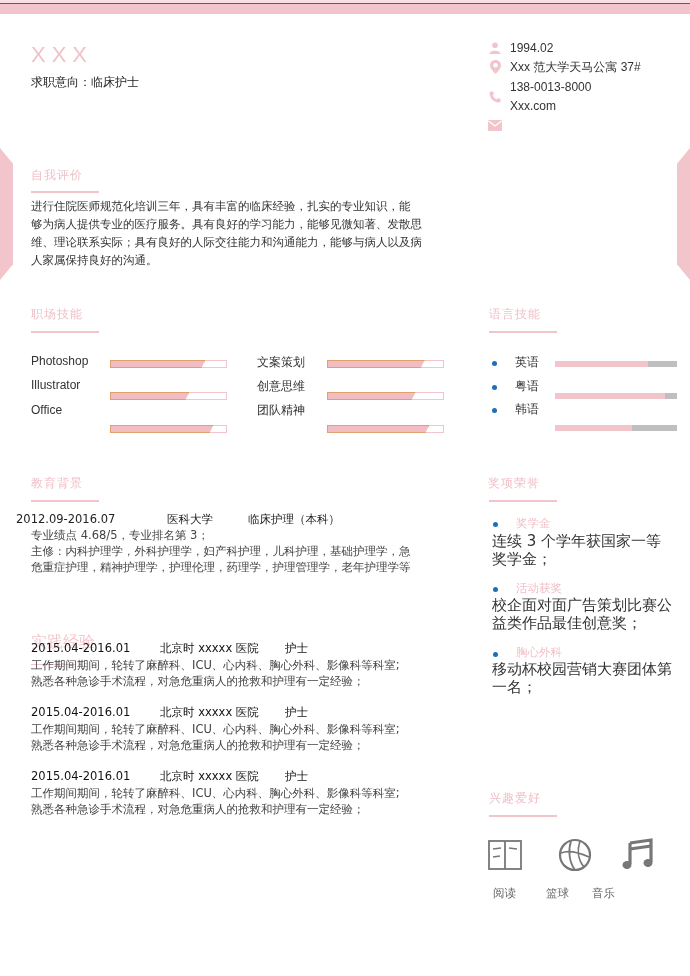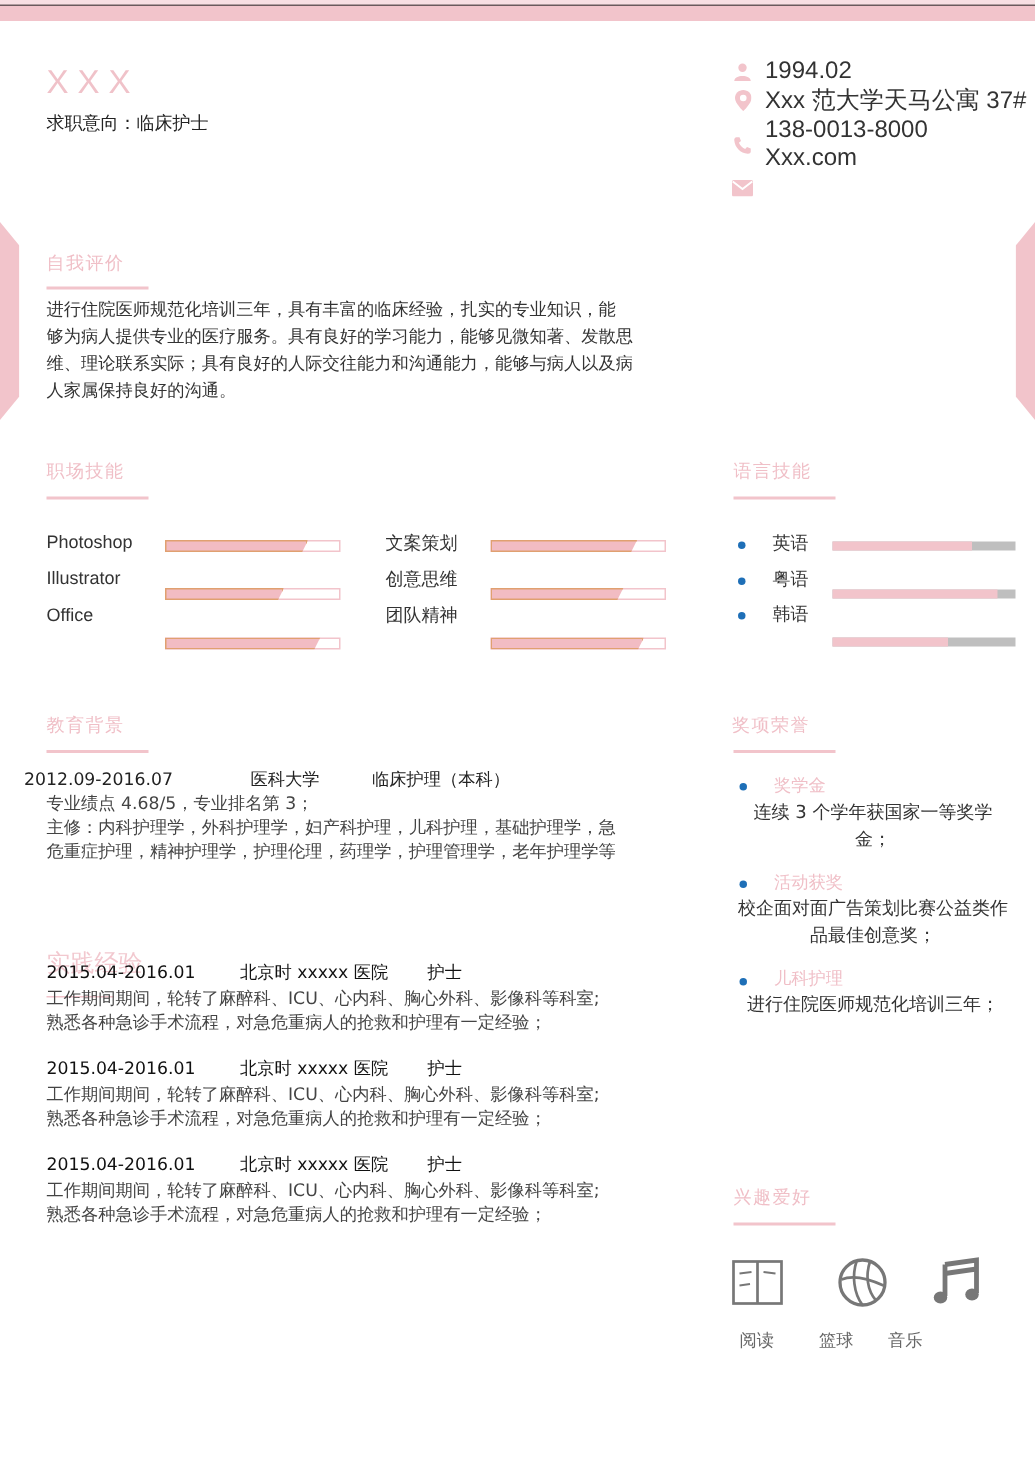--- a/index.html
+++ b/index.html
@@ -11,21 +11,21 @@
 
   .side-tab-left { position: absolute; left: 0; top: 148px; width: 13px; height: 132px; background: #f2c4cb;
                    clip-path: polygon(0 0, 100% 12%, 100% 88%, 0 100%); }
   .side-tab-right { position: absolute; right: 0; top: 148px; width: 13px; height: 132px; background: #f2c4cb;
                    clip-path: polygon(0 12%, 100% 0, 100% 100%, 0 88%); }
 
   .name { position: absolute; left: 31px; top: 42px; font-size: 22px; letter-spacing: 6px; color: #f0c2c9; font-family: "Liberation Sans", sans-serif; }
   .job { position: absolute; left: 31px; top: 74px; font-size: 12px; color: #222; }
 
   .contact { position: absolute; left: 487px; top: 38px; }
-  .contact-row { height: 19.5px; display: flex; align-items: center; font-size: 16px; color: #333; font-family: "Liberation Sans", sans-serif; }
+  .contact-row { height: 19.5px; display: flex; align-items: center; font-size: 12px; color: #333; font-family: "Liberation Sans", sans-serif; }
   .contact-row .ico { width: 16px; height: 14px; margin-right: 7px; display: inline-flex; align-items: center; justify-content: center; }
 
   .sec-title { position: absolute; font-size: 12px; color: #f0bfc7; letter-spacing: 1px; }
   .sec-underline { position: absolute; height: 2px; width: 68px; background: #f2c4cb; }
 
   .paragraph { position: absolute; font-size: 11.5px; line-height: 18px; color: #333; }
 
   .skill-label { position: absolute; font-size: 12px; color: #333; font-family: "Liberation Sans", sans-serif; }
   .skill-bar { position: absolute; width: 117px; height: 8px; border: 1px solid #f2c4cb; background: #fff; }
   .skill-bar .fill { position: absolute; left: -1px; top: -1px; height: 8px; background: #f2bcc3; border: 1px solid #e0a070;
@@ -37,21 +37,21 @@
   .lang-bar .fill { height: 6px; background: #f2c4cb; }
 
   .edu-line { position: absolute; font-size: 11.5px; color: #222; white-space: nowrap; }
   .edu-line.gray { color: #444; }
 
   .exp-head { position: absolute; font-size: 11.5px; color: #111; white-space: nowrap; }
   .exp-desc { position: absolute; font-size: 11.5px; color: #444; line-height: 16px; white-space: nowrap; }
 
   .award-dot { position: absolute; width: 5px; height: 5px; border-radius: 50%; background: #1e6fb7; }
   .award-title { position: absolute; font-size: 11.5px; color: #f0bfc7; }
-  .award-desc { position: absolute; font-size: 12px; color: #333; line-height: 18px; width: 180px; text-align: center; }
+  .award-desc { position: absolute; font-size: 15px; color: #333; line-height: 18px; width: 180px; }
 
   .hobby-icon { position: absolute; width: 36px; height: 36px; }
   .hobby-label { position: absolute; font-size: 11.5px; color: #666; }
 
   .exp-title-overlay { position: absolute; font-size: 16px; color: #f0bfc7; opacity: 0.85; }
 </style>
 </head>
 <body>
 
 <div class="topbar"></div>
@@ -206,22 +206,22 @@
 
 <div class="award-dot" style="left:493px;top:522px;"></div>
 <div class="award-title" style="left:516px;top:516px;">奖学金</div>
 <div class="award-desc" style="left:492px;top:532px;">连续 3 个学年获国家一等奖学金；</div>
 
 <div class="award-dot" style="left:493px;top:587px;"></div>
 <div class="award-title" style="left:516px;top:581px;">活动获奖</div>
 <div class="award-desc" style="left:492px;top:596px;">校企面对面广告策划比赛公益类作品最佳创意奖；</div>
 
 <div class="award-dot" style="left:493px;top:652px;"></div>
-<div class="award-title" style="left:516px;top:645px;">儿科护理</div>
-<div class="award-desc" style="left:492px;top:660px;">进行住院医师规范化培训三年；</div>
+<div class="award-title" style="left:516px;top:645px;">胸心外科</div>
+<div class="award-desc" style="left:492px;top:660px;">移动杯校园营销大赛团体第一名；</div>
 
 <div class="sec-title" style="left:489px;top:790px;">兴趣爱好</div>
 <div class="sec-underline" style="left:489px;top:815px;"></div>
 
 <div class="hobby-icon" style="left:487px;top:838px;">
   <svg width="36" height="34" viewBox="0 0 36 34">
     <rect x="2" y="3" width="32" height="28" fill="none" stroke="#777" stroke-width="1.8"></rect>
     <line x1="18" y1="3" x2="18" y2="31" stroke="#777" stroke-width="1.8"></line>
     <line x1="6" y1="11" x2="14" y2="10" stroke="#777" stroke-width="1.4"></line>
     <line x1="6" y1="19" x2="13" y2="18" stroke="#777" stroke-width="1.4"></line>

